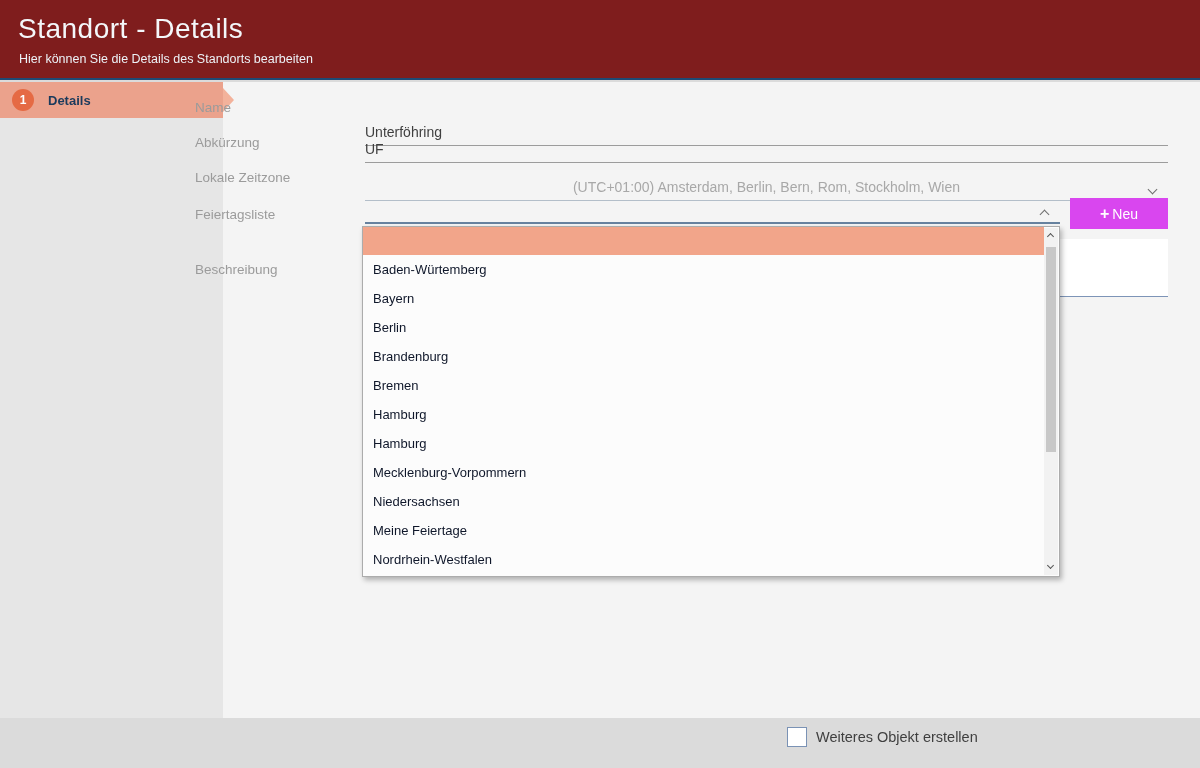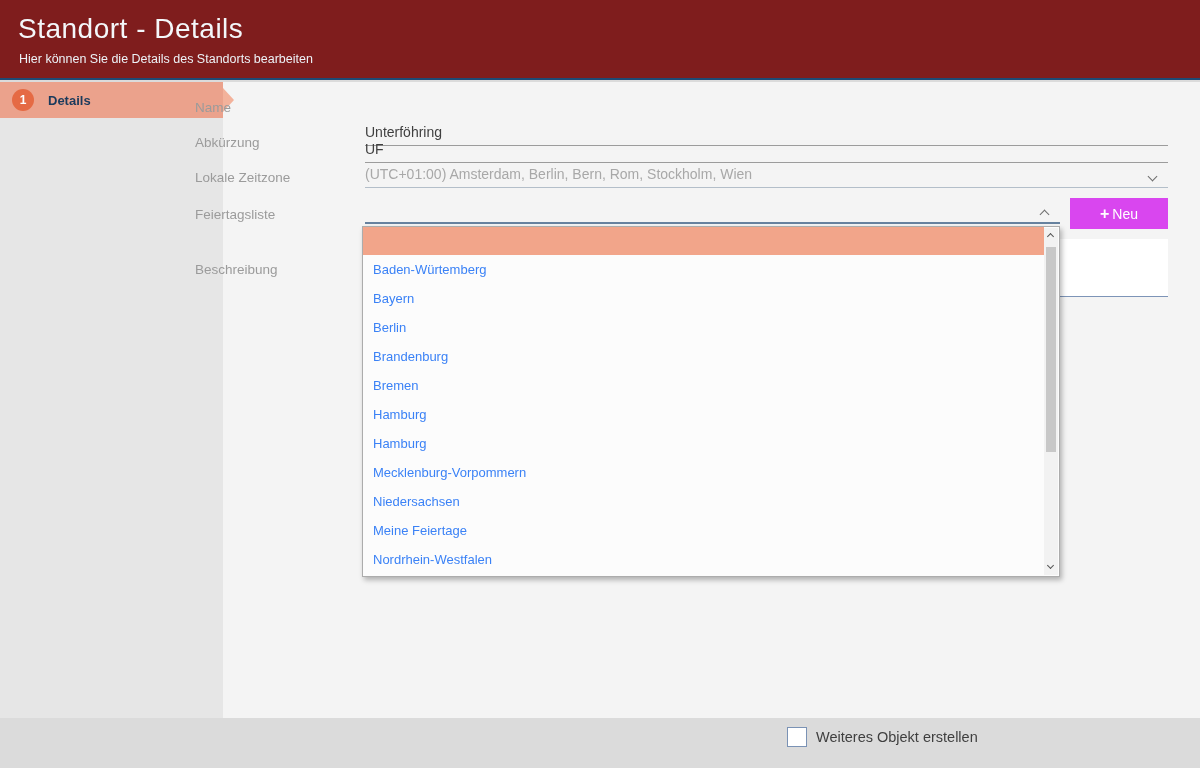--- a/index.html
+++ b/index.html
@@ -59,21 +59,21 @@
   
   .desc-box { position:absolute; left:365px; top:239px; width:803px; height:58px;
     background:#FFFFFF; border-bottom:1px solid #7D94B7; z-index:1; }
 
   
   .dropdown { position:absolute; left:362px; top:226px; width:698px; height:351px;
     background:#FCFCFC; border:1px solid #ACACAC;
     box-shadow:2px 3px 5px rgba(0,0,0,.28); z-index:5; }
   .dd-items { position:absolute; left:0; top:0; right:15px; bottom:0; overflow:hidden; }
   .dd-item { height:29px; line-height:29px; padding-left:10px; font-size:13px;
-    color:#3b82f6; white-space:nowrap; }
+    color:#0f172a; white-space:nowrap; }
   .dd-item.selected { height:28px; background:#F2A58A; }
 
   .dd-scrollbar { position:absolute; top:1px; right:1px; bottom:1px; width:14px;
     background:#F2F2F2; }
   .dd-scroll-btn { position:absolute; left:0; width:14px; height:15px; }
   .dd-scroll-btn .chev { width:5px; height:5px; position:absolute; left:4px;
     border-color:#555; }
   .dd-scroll-up { top:0; }    .dd-scroll-up .chev { top:6px; }
   .dd-scroll-down { bottom:0; } .dd-scroll-down .chev { top:3px; }
   .dd-thumb { position:absolute; left:2px; top:19px; width:10px; height:205px;
@@ -110,21 +110,21 @@
   <div class="fld-row u-gray" style="top:96px;margin-top:28px;">
     <span>Unterföhring</span>
   </div>
 
   <div class="fld-label" style="left:195px; top:135px;">Abkürzung</div>
   <div class="fld-row u-gray" style="top:131px;margin-top:10px;">
     <span>UF</span>
   </div>
 
   <div class="fld-label" style="left:195px; top:170px;">Lokale Zeitzone</div>
-  <div class="fld-row u-light" style="top:166px;">
+  <div class="fld-row u-light" style="top:179px;text-align:center;">
     <span class="disabled-val">(UTC+01:00) Amsterdam, Berlin, Bern, Rom, Stockholm, Wien</span>
     <span class="chev down chev-pos-tz"></span>
   </div>
 
   <div class="fld-label" style="left:195px; top:207px;">Feiertagsliste</div>
   <div class="fld-row u-focus" style="top:202px; width:695px;">
     <span></span>
     <span class="chev up chev-pos-hl"></span>
   </div>
 

